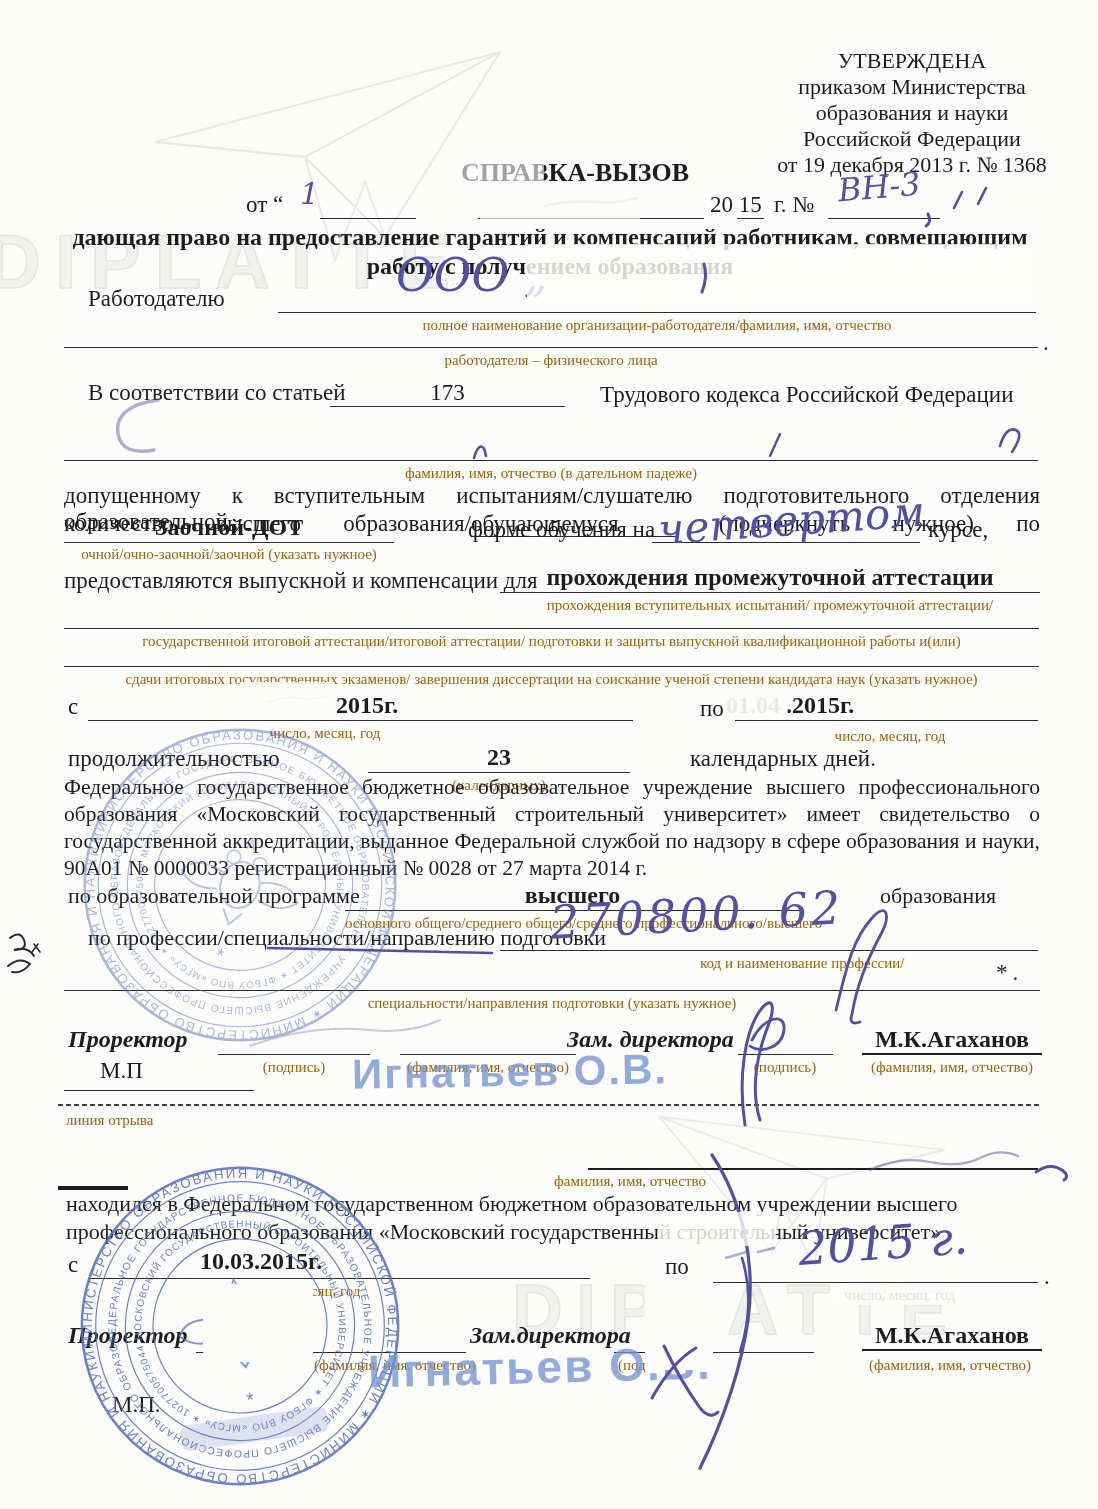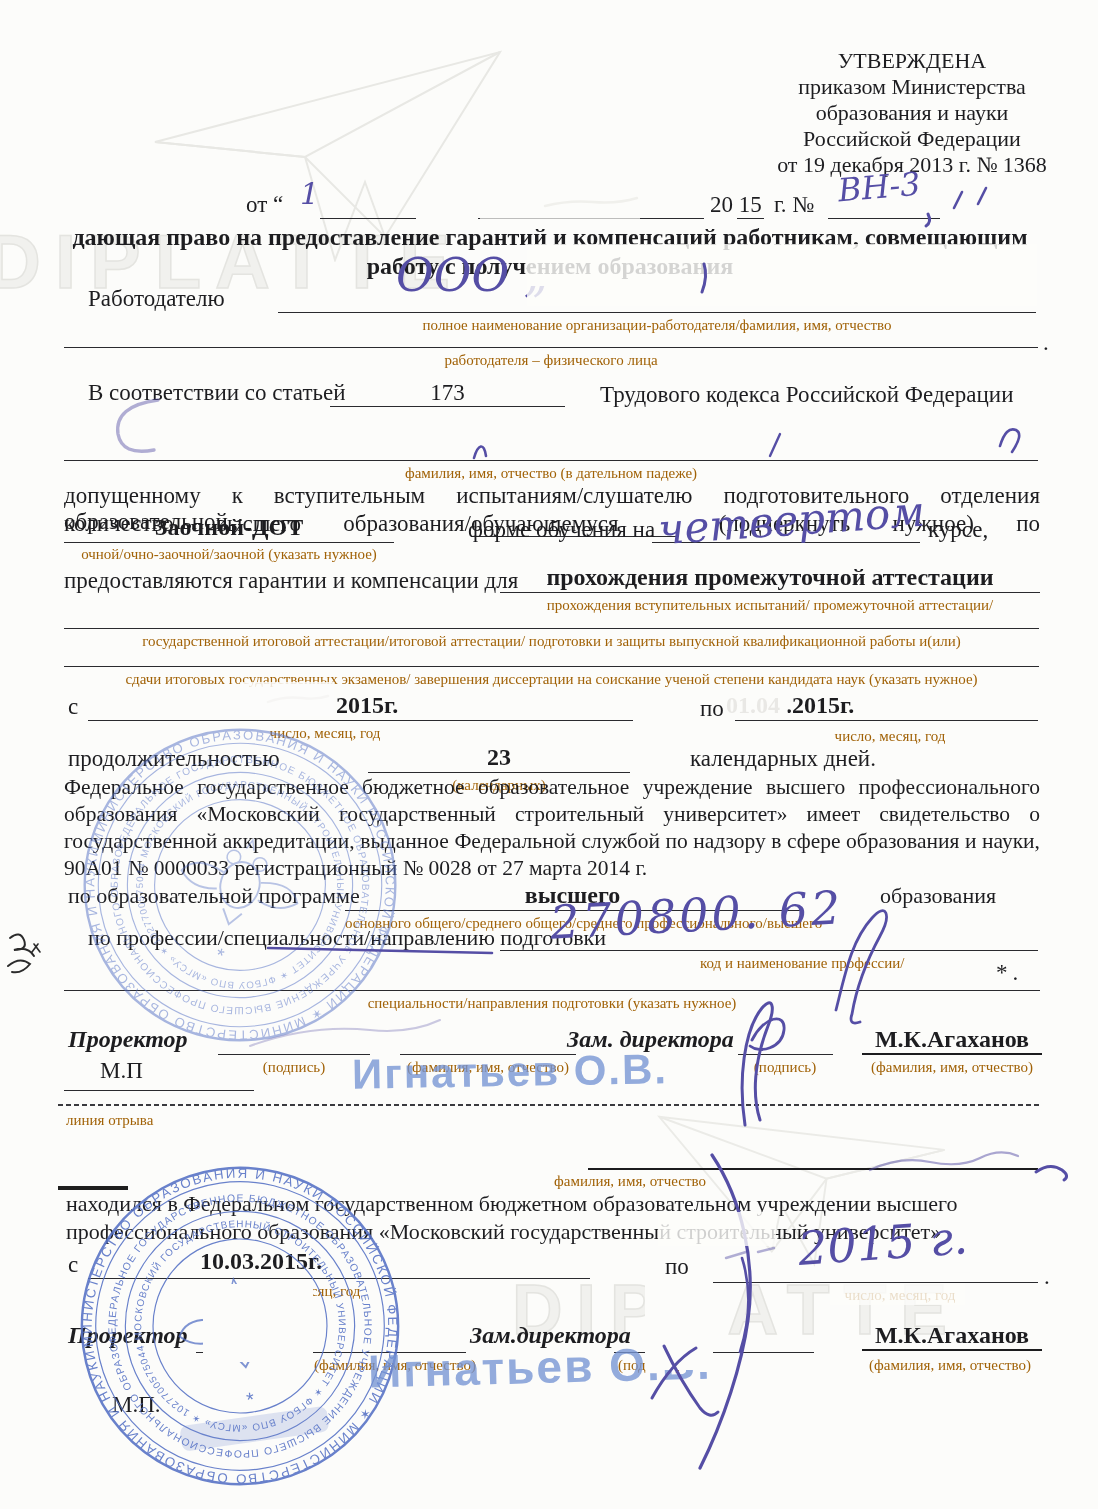--- a/index.html
+++ b/index.html
@@ -60,20 +60,21 @@
   </div>
 
   <div class="t c" style="left:768px;top:48px;width:288px;font-size:22px;line-height:26px;white-space:normal;">
     <div>УТВЕРЖДЕНА</div>
     <div>приказом Министерства</div>
     <div>образования и науки</div>
     <div>Российской Федерации</div>
     <div>от 19 декабря 2013 г. № 1368</div>
   </div>
 
+  <div class="t b c" style="left:415px;top:158px;width:320px;font-size:26px;">СПРАВКА-ВЫЗОВ</div>
 
   <div class="t" style="left:246px;top:192px;">от “</div>
   <div class="hand" style="left:300px;top:176px;font-size:30px;">1</div>
   <div class="ln" style="left:320px;top:218px;width:96px;"></div>
   <div class="ln" style="left:478px;top:218px;width:226px;"></div>
   <div class="t" style="left:710px;top:192px;"><span>20</span> <span>15</span></div>
   <div class="ln" style="left:737px;top:218px;width:27px;"></div>
   <div class="t" style="left:774px;top:192px;">г. №</div>
   <div class="ln" style="left:828px;top:218px;width:112px;"></div>
   <div class="hand" style="left:838px;top:168px;font-size:32px;transform:rotate(-5deg);">ВН-3</div>
@@ -108,21 +109,21 @@
   </div>
 
   <div class="t b c" style="left:64px;top:514px;width:330px;font-size:24px;top:514px;">Заочной-ДОТ</div>
   <div class="ln" style="left:64px;top:542px;width:330px;"></div>
   <div class="t cap c" style="left:64px;top:546px;width:330px;">очной/очно-заочной/заочной (указать нужное)</div>
   <div class="t" style="left:468px;top:517px;">форме обучения на</div>
   <div class="ln" style="left:652px;top:542px;width:268px;"></div>
   <div class="hand" style="left:658px;top:496px;font-size:42px;transform:rotate(-4deg);">четвертом</div>
   <div class="t" style="left:928px;top:517px;">курсе,</div>
 
-  <div class="t" style="left:64px;top:568px;">предоставляются гарантии и компенсации для</div>
+  <div class="t" style="left:64px;top:568px;">предоставляются выпускной и компенсации для</div>
   <div class="t b c" style="left:500px;top:564px;width:540px;font-size:24px;">прохождения промежуточной аттестации</div>
   <div class="ln" style="left:500px;top:592px;width:540px;"></div>
   <div class="t cap c" style="left:500px;top:597px;width:540px;">прохождения вступительных испытаний/ промежуточной аттестации/</div>
   <div class="ln" style="left:64px;top:628px;width:975px;"></div>
   <div class="t cap c" style="left:64px;top:633px;width:975px;">государственной итоговой аттестации/итоговой аттестации/ подготовки и защиты выпускной квалификационной работы и(или)</div>
   <div class="ln" style="left:64px;top:666px;width:975px;"></div>
   <div class="t cap c" style="left:64px;top:671px;width:975px;">сдачи итоговых государственных экзаменов/ завершения диссертации на соискание ученой степени кандидата наук (указать нужное)</div>
 
   <div class="t" style="left:68px;top:694px;">с</div>
   <div class="ln" style="left:88px;top:720px;width:545px;"></div>

